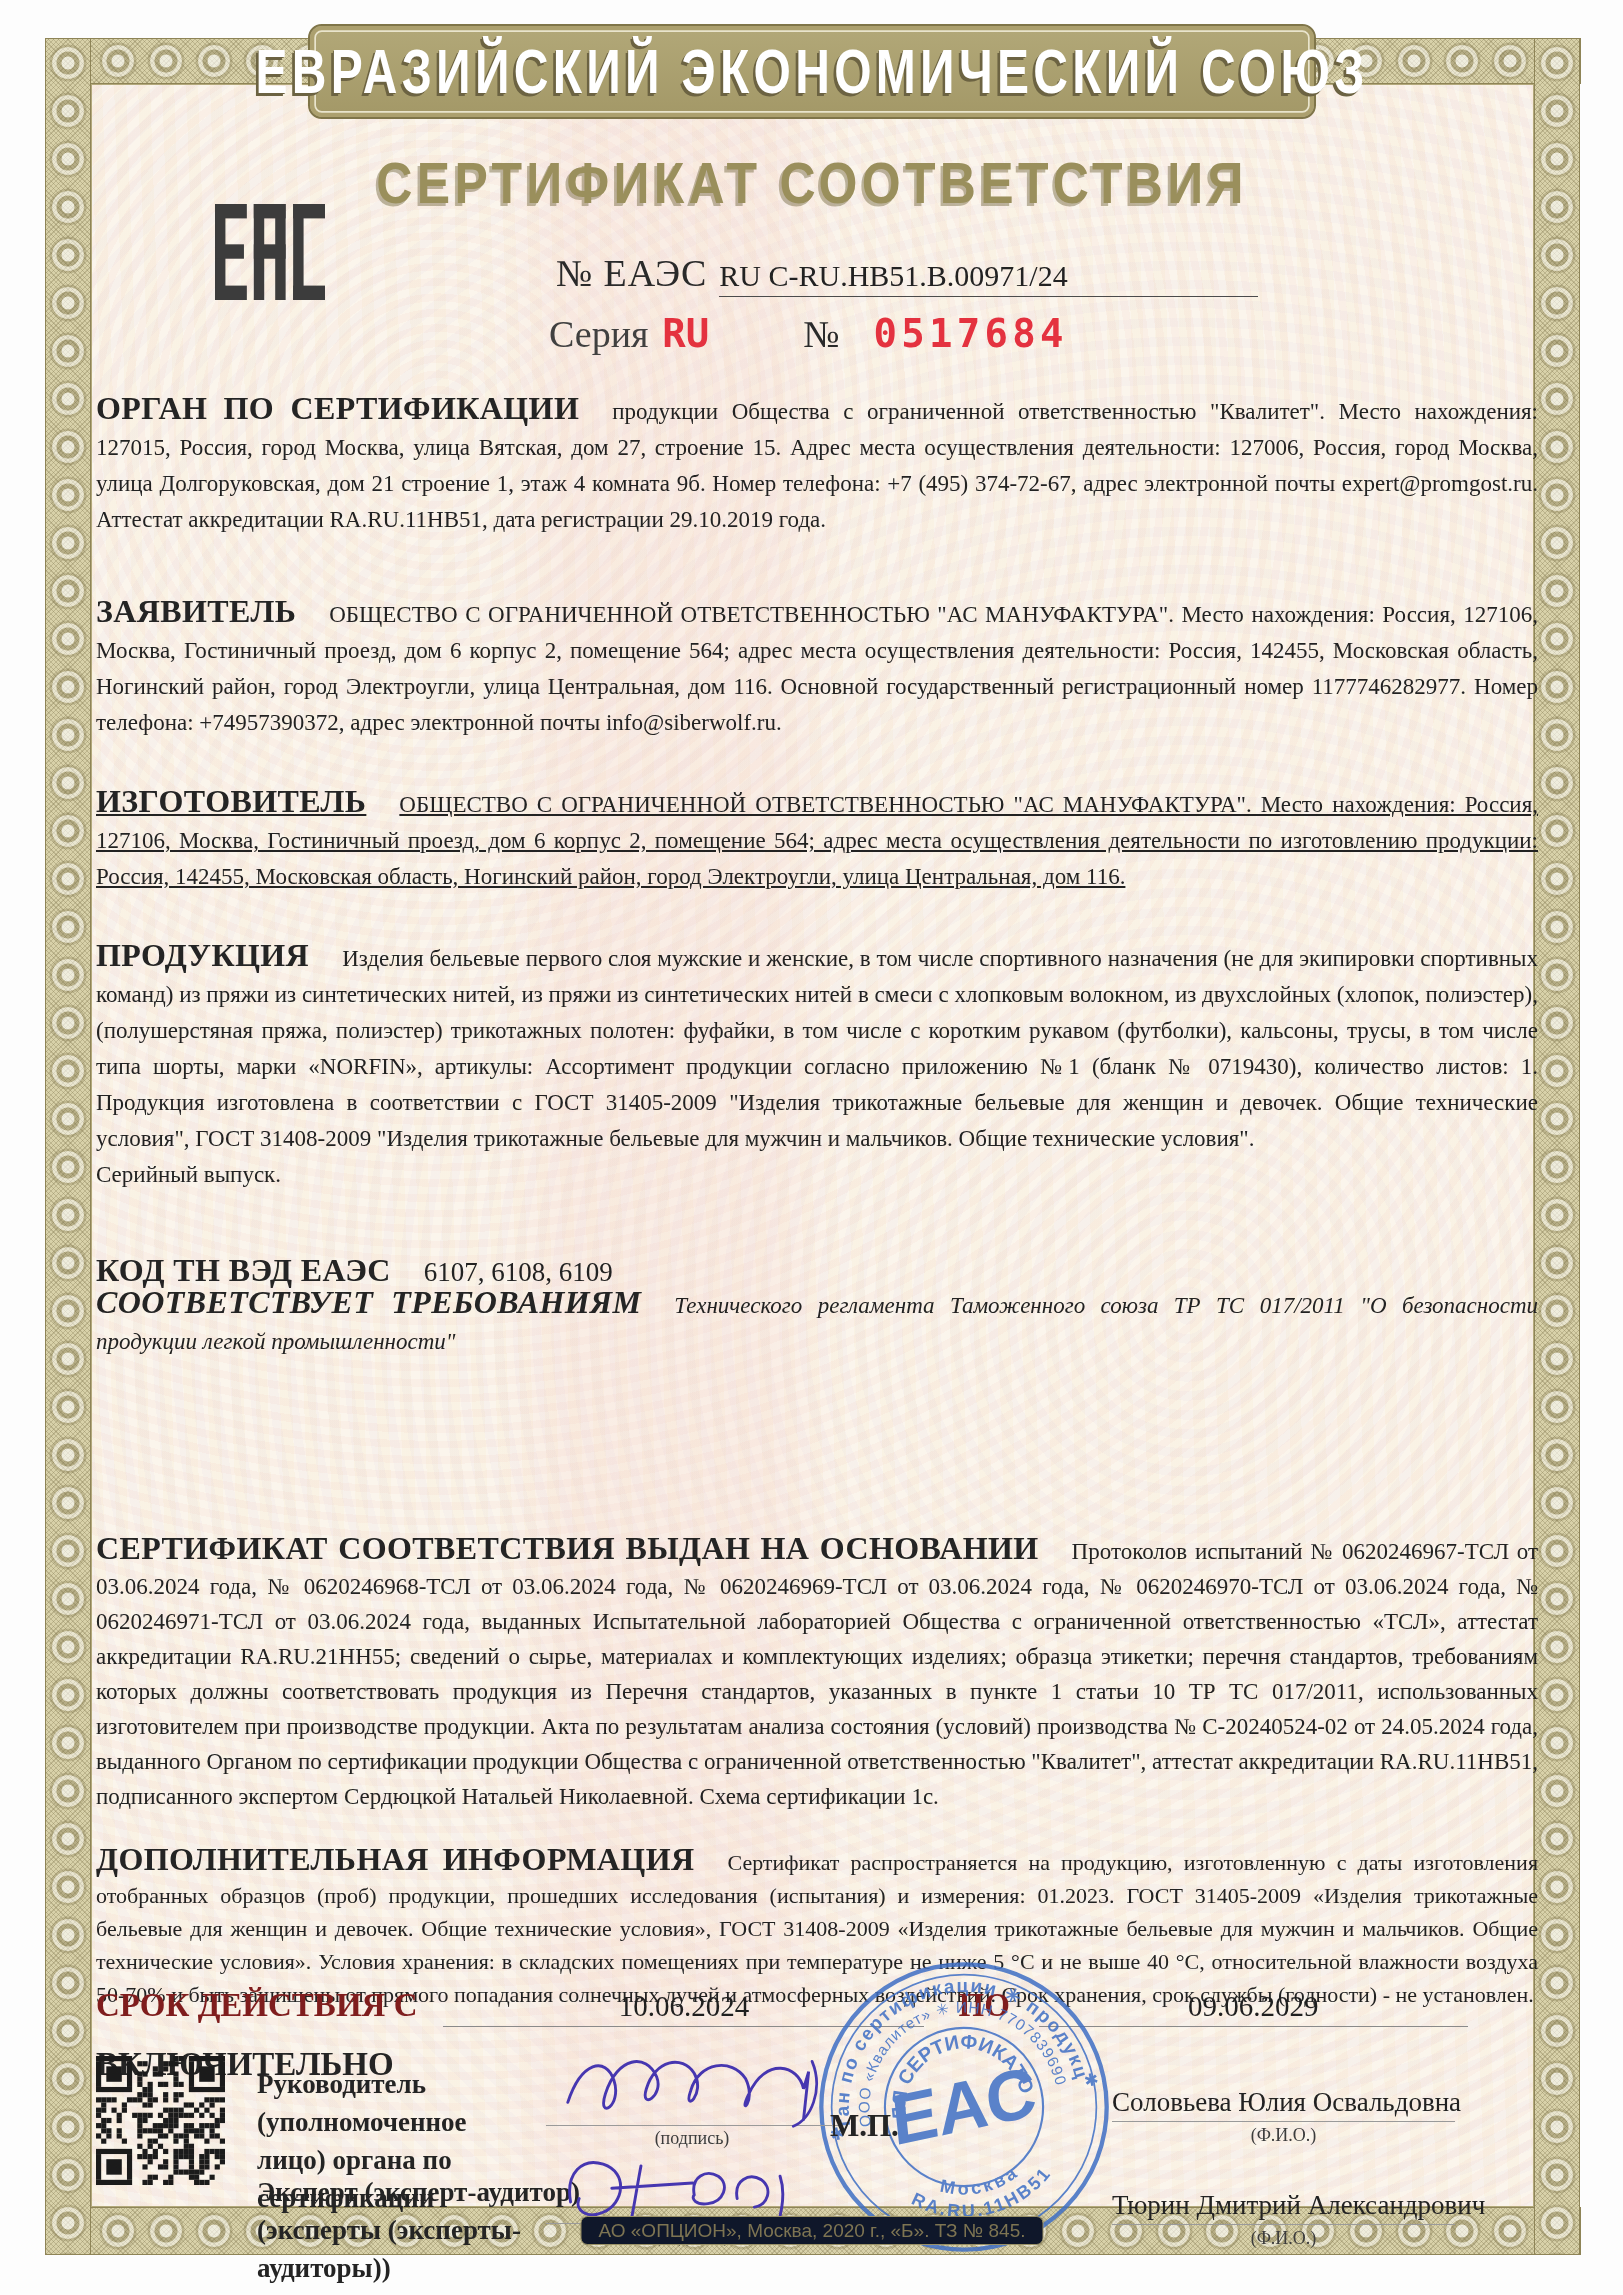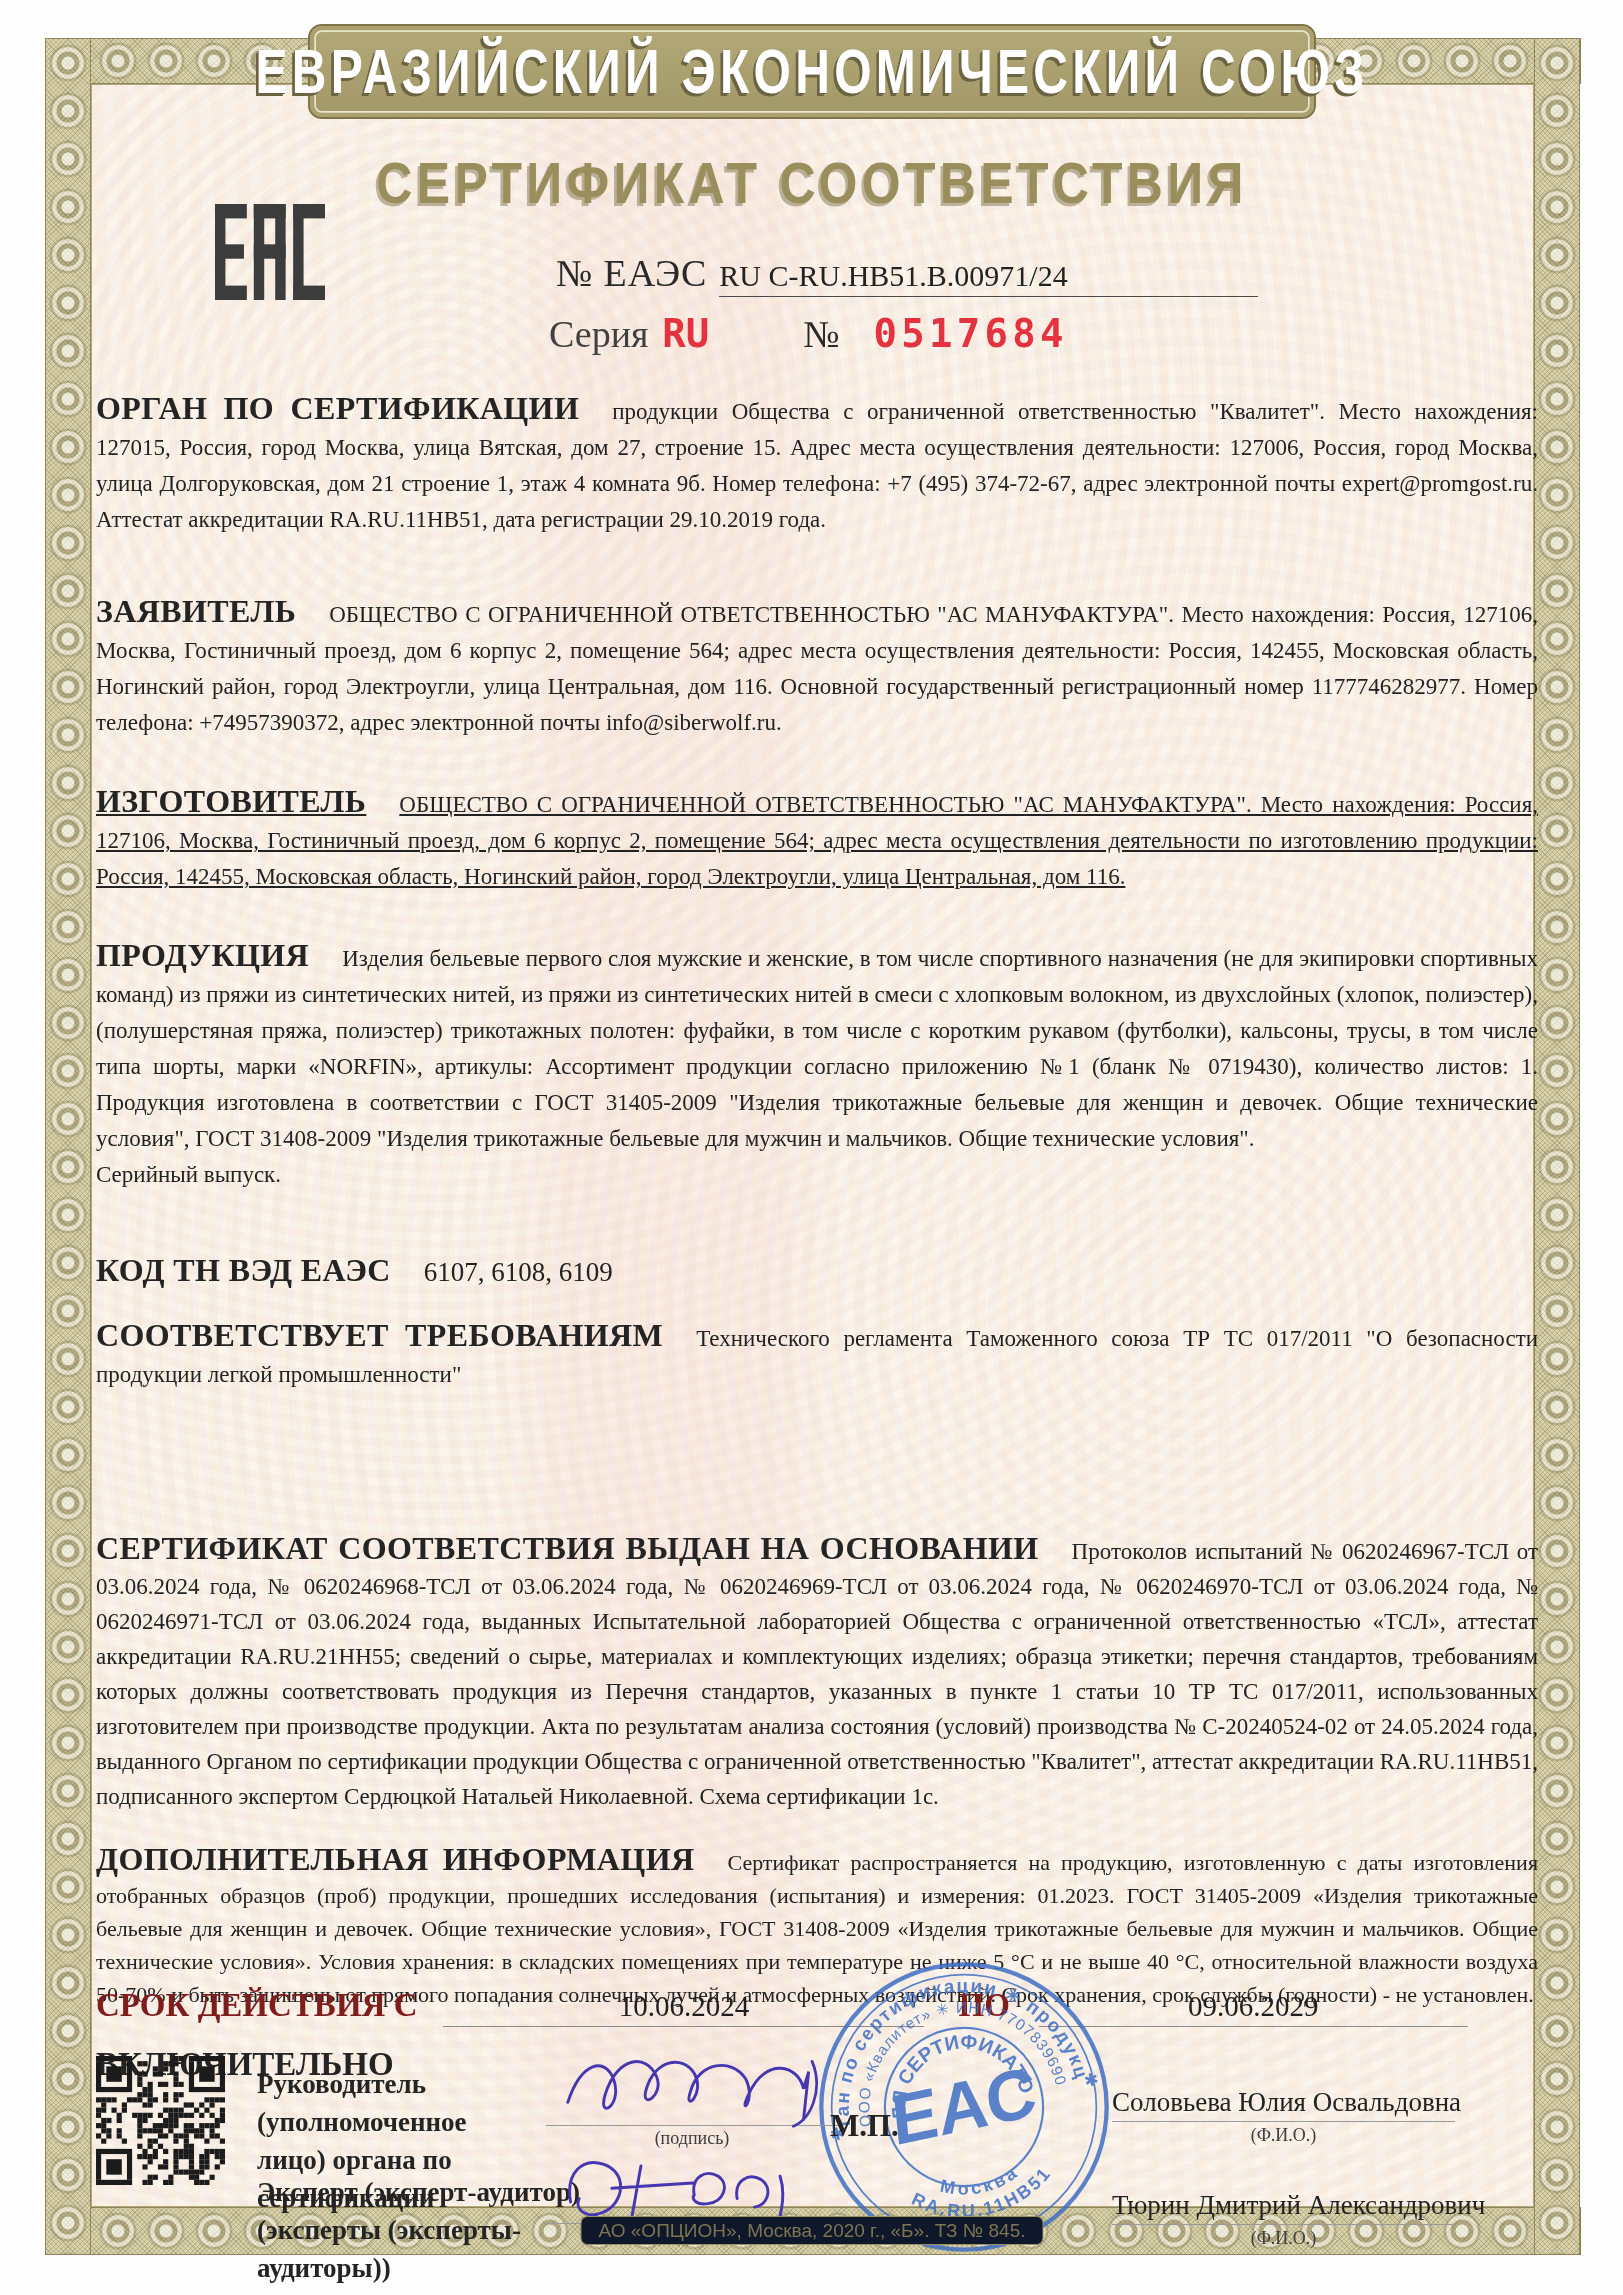--- a/index.html
+++ b/index.html
@@ -58,21 +58,21 @@
   .sec{position:absolute;left:96px;width:1442px;z-index:3;font-size:23px;line-height:36px;
         text-align:justify;color:#222;}
   .sec-title{font-weight:bold;font-size:32px;letter-spacing:0.4px;color:#242424;margin-right:33px;line-height:36px;}
   .sec-organ{top:367px;}
   .sec-zayavitel{top:570px;}
   .sec-izgotovitel{top:760px;text-decoration:underline;}
   .sec-produkciya{top:937px;}
   .serial-line{text-align:left;}
   .sec-kod{top:1229px;}
   .kod-value{font-size:27px;}
-  .sec-soot{top:1294px;}
+  .sec-soot{top:1261px;font-style:italic;}
   .sec-vydan{top:1507px;font-size:23px;line-height:35px;}
   .sec-dop{top:1819px;font-size:22px;line-height:33px;}
   
   .validity{position:absolute;left:96px;top:1987px;width:1442px;z-index:4;white-space:nowrap;}
   .validity .lbl{font-weight:bold;font-size:33px;color:#7f1d1d;margin-top:27px;}
   .date-slot{display:inline-block;border-bottom:1.7px solid #8a8a8a;text-align:center;font-size:29px;
         padding-bottom:3.4px;vertical-align:baseline;}
   .slot1{width:481px;margin-left:26px;}
   .slot2{width:429px;margin-left:29px;}
   .po-lbl{margin-left:34px;}

